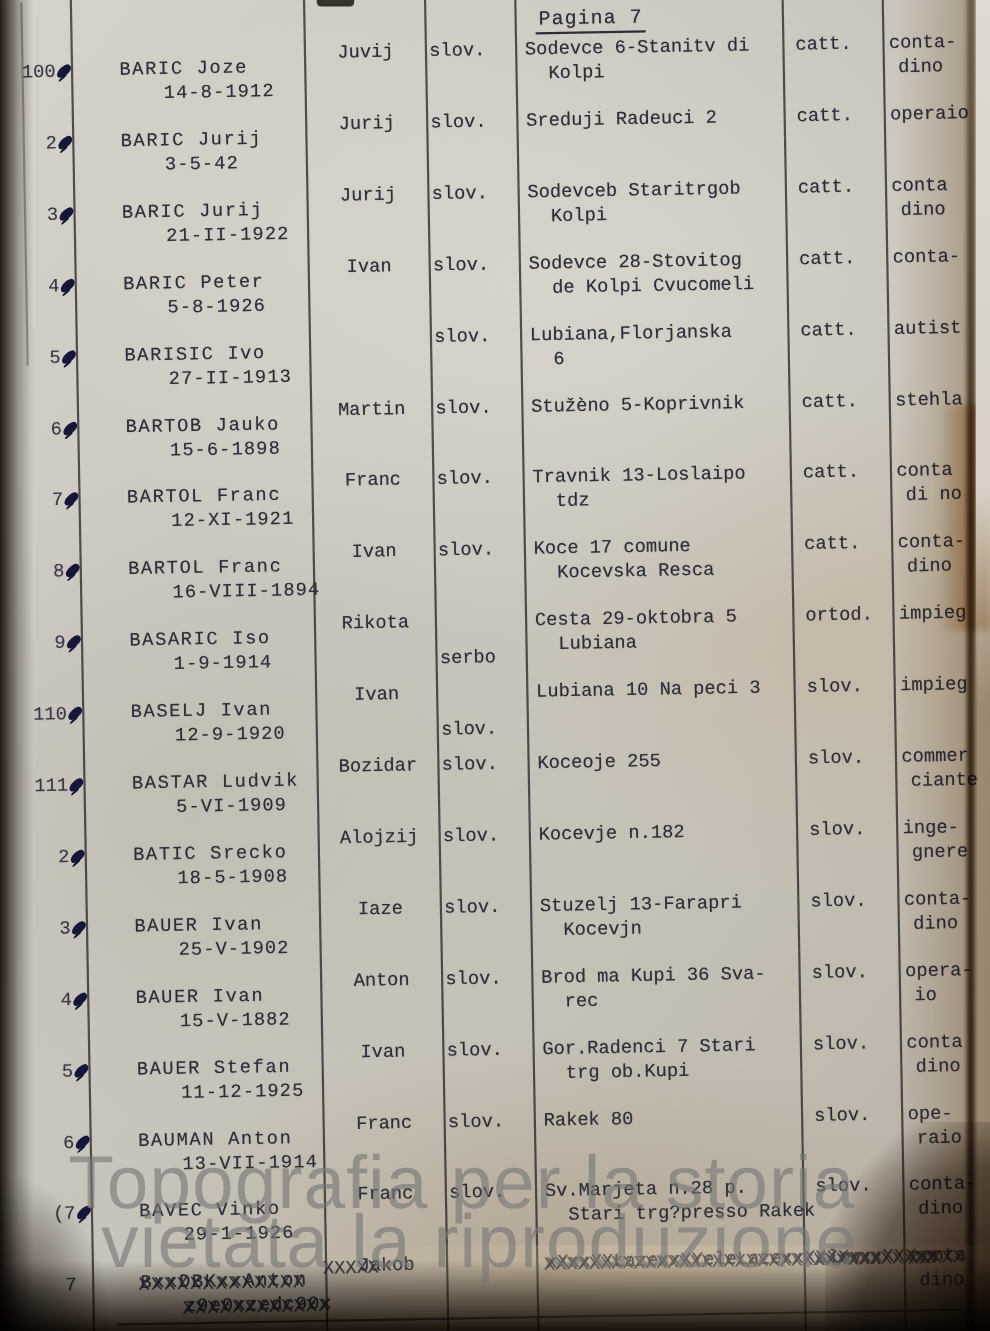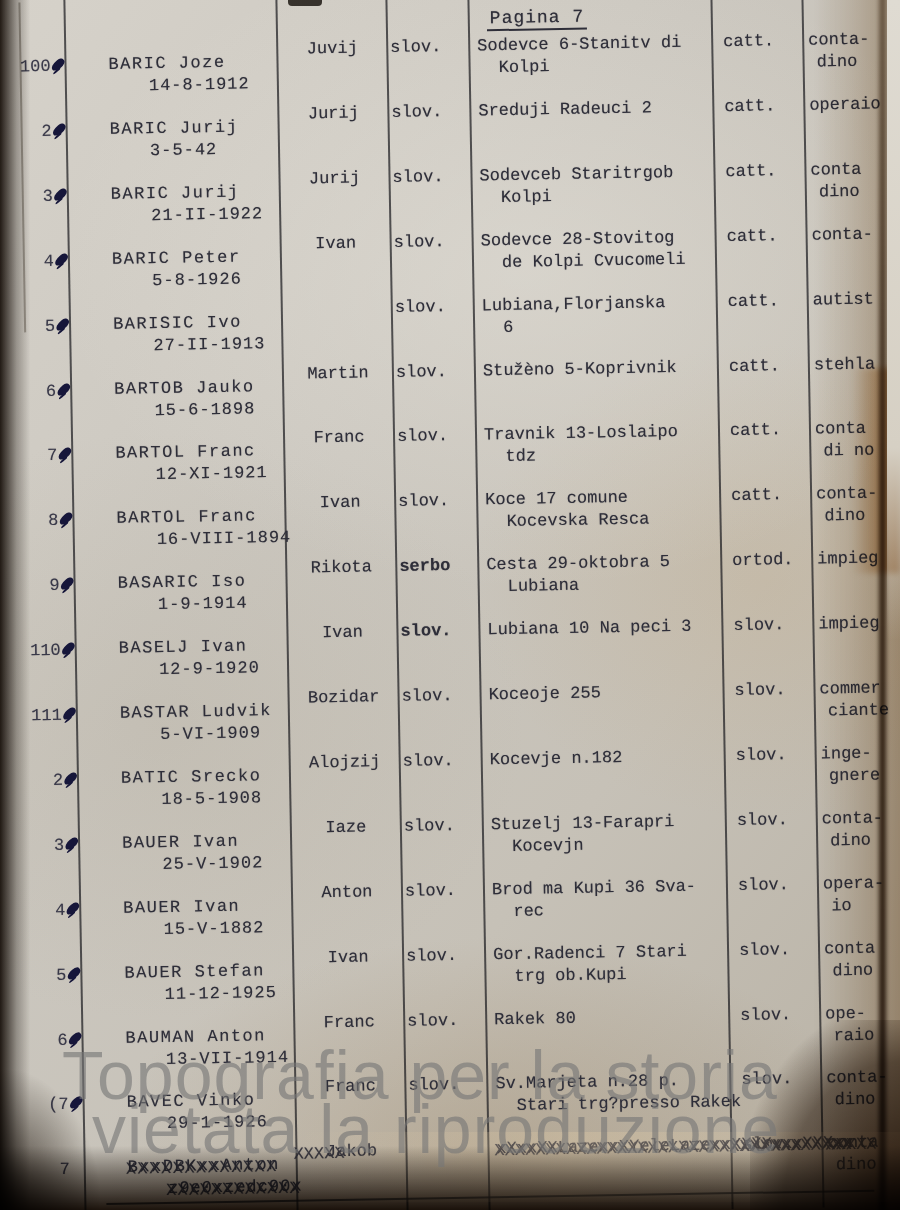--- a/index.html
+++ b/index.html
@@ -30,21 +30,21 @@
         transform:rotate(-38deg);box-shadow:-5px 4px 0 -3px #16163a;}
   .pname{left:118px;top:13px;letter-spacing:1.5px;font-size:17px;text-shadow:0 0 1px rgba(40,40,52,.8);}
   .bdate{left:158px;top:35px;letter-spacing:1px;}
   .father{left:286px;top:1px;width:112px;text-align:center;}
   .nat{left:400px;top:1px;}
   .addr1{left:487px;top:1px;}
   .addr2{left:508px;top:23px;}
   .rel{left:733px;top:1px;}
   .occ1{left:818px;top:1px;}
   .occ2{left:826px;top:23px;}
-  .bold{font-weight:bold;}
+  .bold{font-weight:normal;margin-top:33px;}
 
   .xstrike{position:relative;}
   .xstrike::after{content:attr(data-strike);position:absolute;left:-2px;top:2px;color:#2e2e39;opacity:.9;}
 
   
   .wm{position:absolute;z-index:5;font-family:"Liberation Sans","DejaVu Sans",sans-serif;
       color:rgba(118,118,118,.62);font-size:68px;letter-spacing:1px;white-space:nowrap;pointer-events:none;}
   .wm1{left:62px;top:1036px;}
   .wm2{left:92px;top:1090px;}
 

